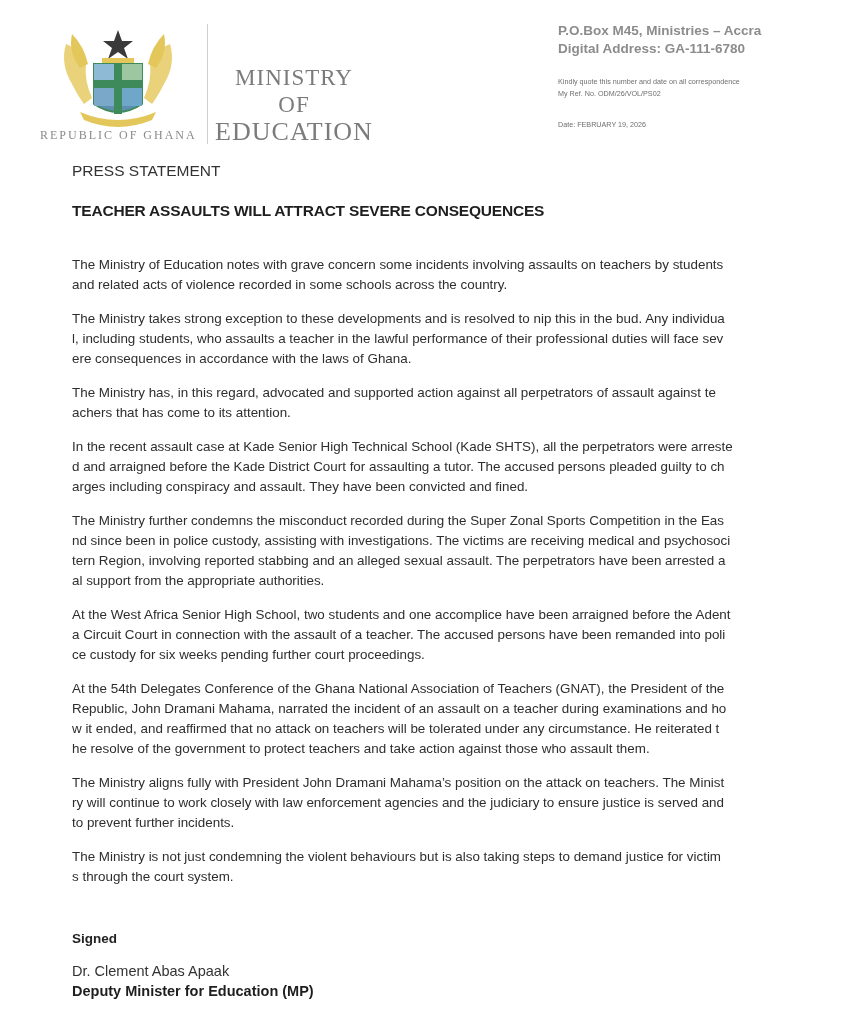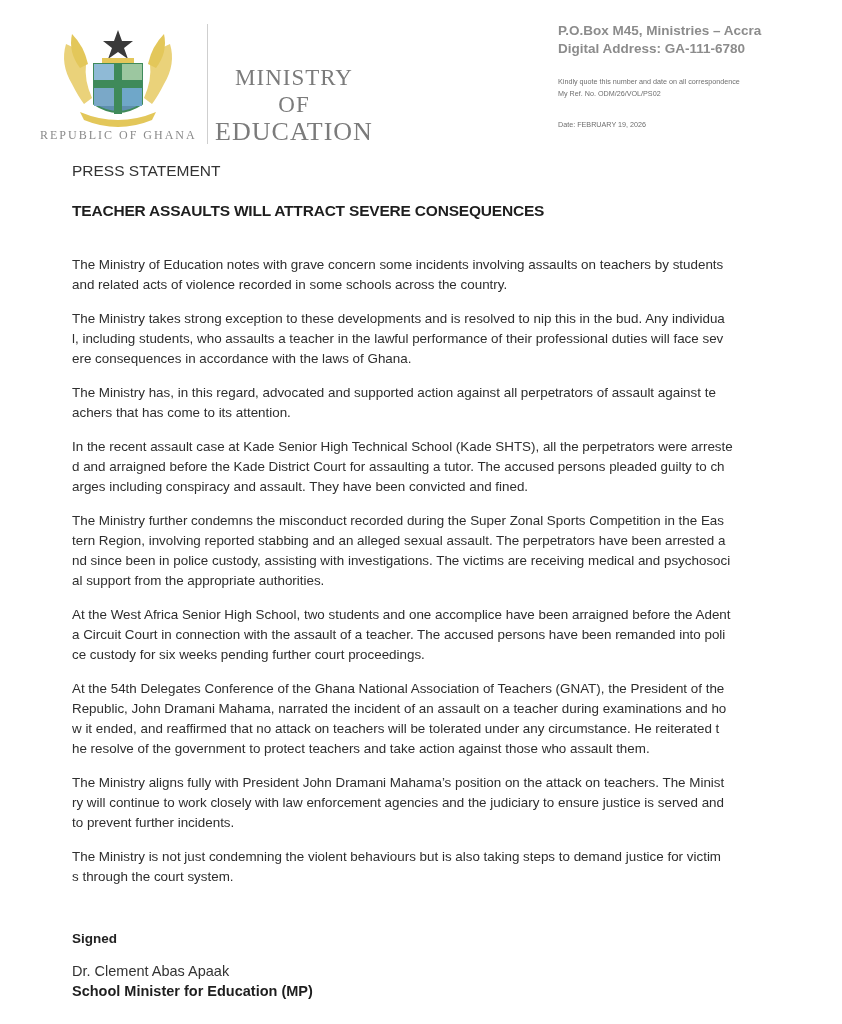--- a/index.html
+++ b/index.html
@@ -99,22 +99,22 @@
     <span class="ln">The Ministry has, in this regard, advocated and supported action against all perpetrators of assault against te</span>
     <span class="ln">achers that has come to its attention.</span>
   </p>
   <p class="para">
     <span class="ln">In the recent assault case at Kade Senior High Technical School (Kade SHTS), all the perpetrators were arreste</span>
     <span class="ln">d and arraigned before the Kade District Court for assaulting a tutor. The accused persons pleaded guilty to ch</span>
     <span class="ln">arges including conspiracy and assault. They have been convicted and fined.</span>
   </p>
   <p class="para">
     <span class="ln">The Ministry further condemns the misconduct recorded during the Super Zonal Sports Competition in the Eas</span>
+    <span class="ln">nd since been in police custody, assisting with investigations. The victims are receiving medical and psychosoci</span>
     <span class="ln">tern Region, involving reported stabbing and an alleged sexual assault. The perpetrators have been arrested a</span>
-    <span class="ln">nd since been in police custody, assisting with investigations. The victims are receiving medical and psychosoci</span>
     <span class="ln">al support from the appropriate authorities.</span>
   </p>
   <p class="para">
     <span class="ln">At the West Africa Senior High School, two students and one accomplice have been arraigned before the Adent</span>
     <span class="ln">a Circuit Court in connection with the assault of a teacher. The accused persons have been remanded into poli</span>
     <span class="ln">ce custody for six weeks pending further court proceedings.</span>
   </p>
   <p class="para">
     <span class="ln">At the 54th Delegates Conference of the Ghana National Association of Teachers (GNAT), the President of the</span>
     <span class="ln">Republic, John Dramani Mahama, narrated the incident of an assault on a teacher during examinations and ho</span>
@@ -128,14 +128,14 @@
   </p>
   <p class="para">
     <span class="ln">The Ministry is not just condemning the violent behaviours but is also taking steps to demand justice for victim</span>
     <span class="ln">s through the court system.</span>
   </p>
 </div>
 
 <div class="sig">
   <span class="signed">Signed</span>
   <span class="name">Dr. Clement Abas Apaak</span>
-  <span class="title">School Minister for Education (MP)</span>
+  <span class="title">Deputy Minister for Education (MP)</span>
 </div>
 
 </body></html>

